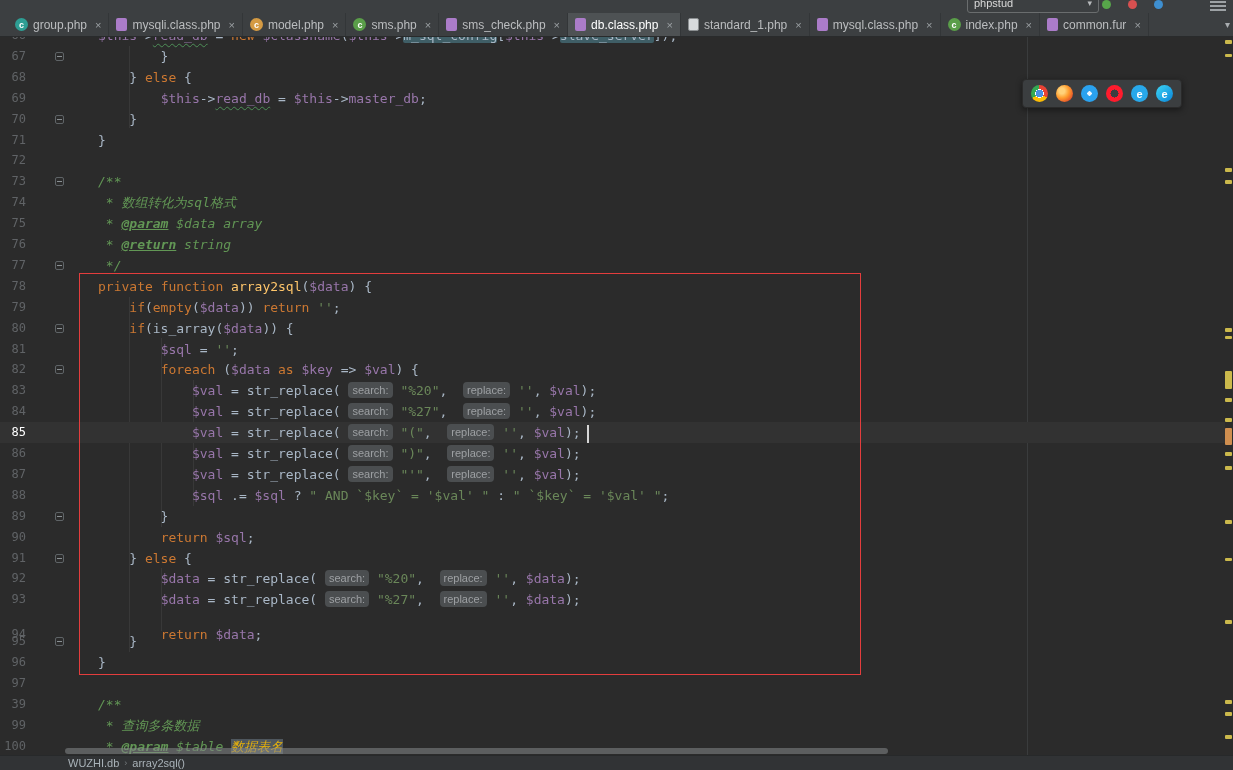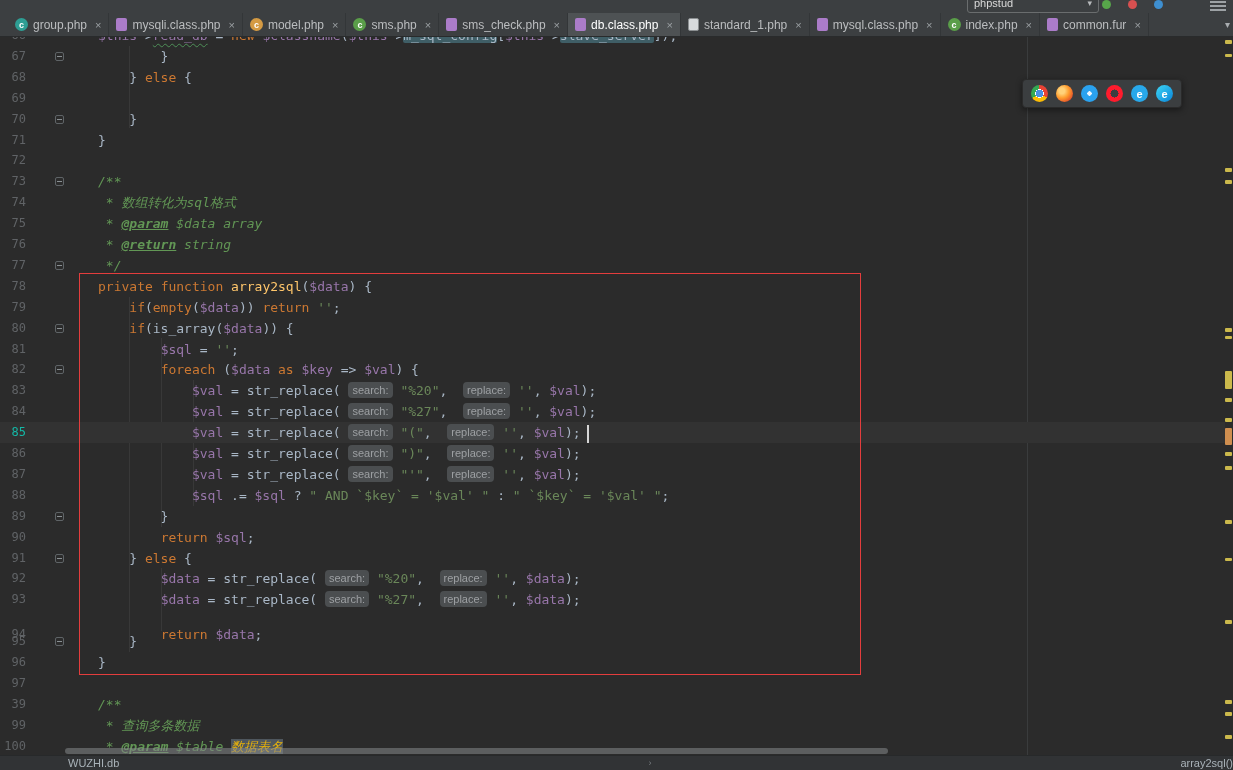--- a/index.html
+++ b/index.html
@@ -34,21 +34,21 @@
   .ic.class-orange{background:#d49a43;}
   .ic.class-green{background:#5a9e49;}
   .tablist-caret{position:absolute;right:3px;top:19px;color:#a9adb0;font-size:10px;z-index:22;}
 
   
   .editor{position:absolute;inset:0;}
   .row{position:absolute;left:0;width:1225px;height:21px;line-height:21px;
        font-family:"DejaVu Sans Mono",monospace;font-size:13px;white-space:pre;z-index:3;}
   .row.cur{background:#323232;}
   .ln{position:absolute;left:0;width:26px;text-align:right;color:#606366;font-size:12px;}
-  .row.cur .ln{color:#14b8a6;}
+  .row.cur .ln{color:#ffffff;}
   .fold{position:absolute;left:55px;top:6px;width:9px;height:9px;border:1px solid #5f6467;
         background:#2b2b2b;border-radius:2px;box-sizing:border-box;}
   .fold::after{content:"";position:absolute;left:1px;right:1px;top:3px;height:1px;background:#8a9093;}
   .code{position:absolute;left:98px;top:0;}
   .tok-d{color:#a9b7c6}
   .tok-k{color:#cc7832}
   .tok-v{color:#9876aa}
   .tok-f{color:#9876aa}
   .tok-u{color:#9876aa;text-decoration:underline wavy #4e8f57;text-decoration-thickness:1px;text-underline-offset:3px;}
   .tok-fn{color:#ffc66b}
@@ -84,42 +84,42 @@
 
   
   .stripe{position:absolute;right:0;top:36px;bottom:14px;width:9px;z-index:12;}
   .mark{position:absolute;left:1px;width:7px;border-radius:1px;}
   .mark.y{background:#cbb94c;}
   .mark.o{background:#cf8e4f;}
   .hthumb{position:absolute;left:65px;top:748px;width:823px;height:6px;
           background:rgba(133,136,138,.55);border-radius:3px;z-index:14;}
   .status{position:absolute;left:0;right:0;bottom:0;height:14px;background:#313335;z-index:15;
           border-top:1px solid #27292a;display:flex;align-items:center;gap:5px;
-          padding-left:68px;font-size:11px;color:#a9b2b8;overflow:hidden;justify-content:space-between;}
+          padding-left:68px;font-size:11px;color:#a9b2b8;overflow:hidden;}
   .status .sep{color:#787d80;font-size:9px;}
 </style>
 </head>
 <body>
 
 <div class="app">
 
   <div class="editor">
     <div id="guides">
         <div class="guide" style="left: 129px; top: 46px; height: 82px;"></div>
         <div class="guide" style="left: 129px; top: 297px; height: 355px;"></div>
         <div class="guide" style="left: 161px; top: 338px; height: 189px;"></div>
         <div class="guide" style="left: 161px; top: 568px; height: 63px;"></div>
         <div class="guide" style="left: 193px; top: 380px; height: 126px;"></div>
       </div>
     <div class="margin-line"></div>
     <div id="code-layer">
         <div class="row" style="top: 25px;"><span class="ln">66</span><span class="code"><span class="tok-v">$this</span><span class="tok-d">-&gt;</span><span class="tok-u">read_db</span><span class="tok-d"> = </span><span class="tok-k">new</span><span class="tok-d"> </span><span class="tok-v">$classname</span><span class="tok-d">(</span><span class="tok-v">$this</span><span class="tok-d">-&gt;</span><span class="tok-fh">m_sql_config</span><span class="tok-d">[</span><span class="tok-v">$this</span><span class="tok-d">-&gt;</span><span class="tok-fh">slave_server</span><span class="tok-d">]);</span></span></div>
         <div class="row" style="top: 45.9px;"><span class="ln">67</span><span class="fold"></span><span class="code"><span class="tok-d">        }</span></span></div>
         <div class="row" style="top: 66.8px;"><span class="ln">68</span><span class="code"><span class="tok-d">    } </span><span class="tok-k">else</span><span class="tok-d"> {</span></span></div>
-        <div class="row" style="top: 87.7px;"><span class="ln">69</span></div>
+        <div class="row" style="top: 87.7px;"><span class="ln">69</span><span class="code"><span class="tok-d">        </span><span class="tok-v">$this</span><span class="tok-d">-&gt;</span><span class="tok-u">read_db</span><span class="tok-d"> = </span><span class="tok-v">$this</span><span class="tok-d">-&gt;</span><span class="tok-f">master_db</span><span class="tok-d">;</span></span></div>
         <div class="row" style="top: 108.6px;"><span class="ln">70</span><span class="fold"></span><span class="code"><span class="tok-d">    }</span></span></div>
         <div class="row" style="top: 129.5px; padding-left: 14px;"><span class="ln">71</span><span class="code"><span class="tok-d">}</span></span></div>
         <div class="row" style="top: 150.4px;"><span class="ln">72</span><span class="code"></span></div>
         <div class="row" style="top: 171.3px;"><span class="ln">73</span><span class="fold"></span><span class="code"><span class="tok-c">/**</span></span></div>
         <div class="row" style="top: 192.2px;"><span class="ln">74</span><span class="code"><span class="tok-c"> * 数组转化为sql格式</span></span></div>
         <div class="row" style="top: 213.1px;"><span class="ln">75</span><span class="code"><span class="tok-c"> * </span><span class="tok-ct">@param</span><span class="tok-c"> $data array</span></span></div>
         <div class="row" style="top: 234px;"><span class="ln">76</span><span class="code"><span class="tok-c"> * </span><span class="tok-ct">@return</span><span class="tok-c"> string</span></span></div>
         <div class="row" style="top: 254.9px;"><span class="ln">77</span><span class="fold"></span><span class="code"><span class="tok-c"> */</span></span></div>
         <div class="row" style="top: 275.8px;"><span class="ln">78</span><span class="code"><span class="tok-k">private</span><span class="tok-d"> </span><span class="tok-k">function</span><span class="tok-d"> </span><span class="tok-fn">array2sql</span><span class="tok-d">(</span><span class="tok-v">$data</span><span class="tok-d">) {</span></span></div>
         <div class="row" style="top: 296.7px;"><span class="ln">79</span><span class="code"><span class="tok-d">    </span><span class="tok-k">if</span><span class="tok-d">(</span><span class="tok-k">empty</span><span class="tok-d">(</span><span class="tok-v">$data</span><span class="tok-d">)) </span><span class="tok-k">return</span><span class="tok-d"> </span><span class="tok-s">''</span><span class="tok-d">;</span></span></div>

